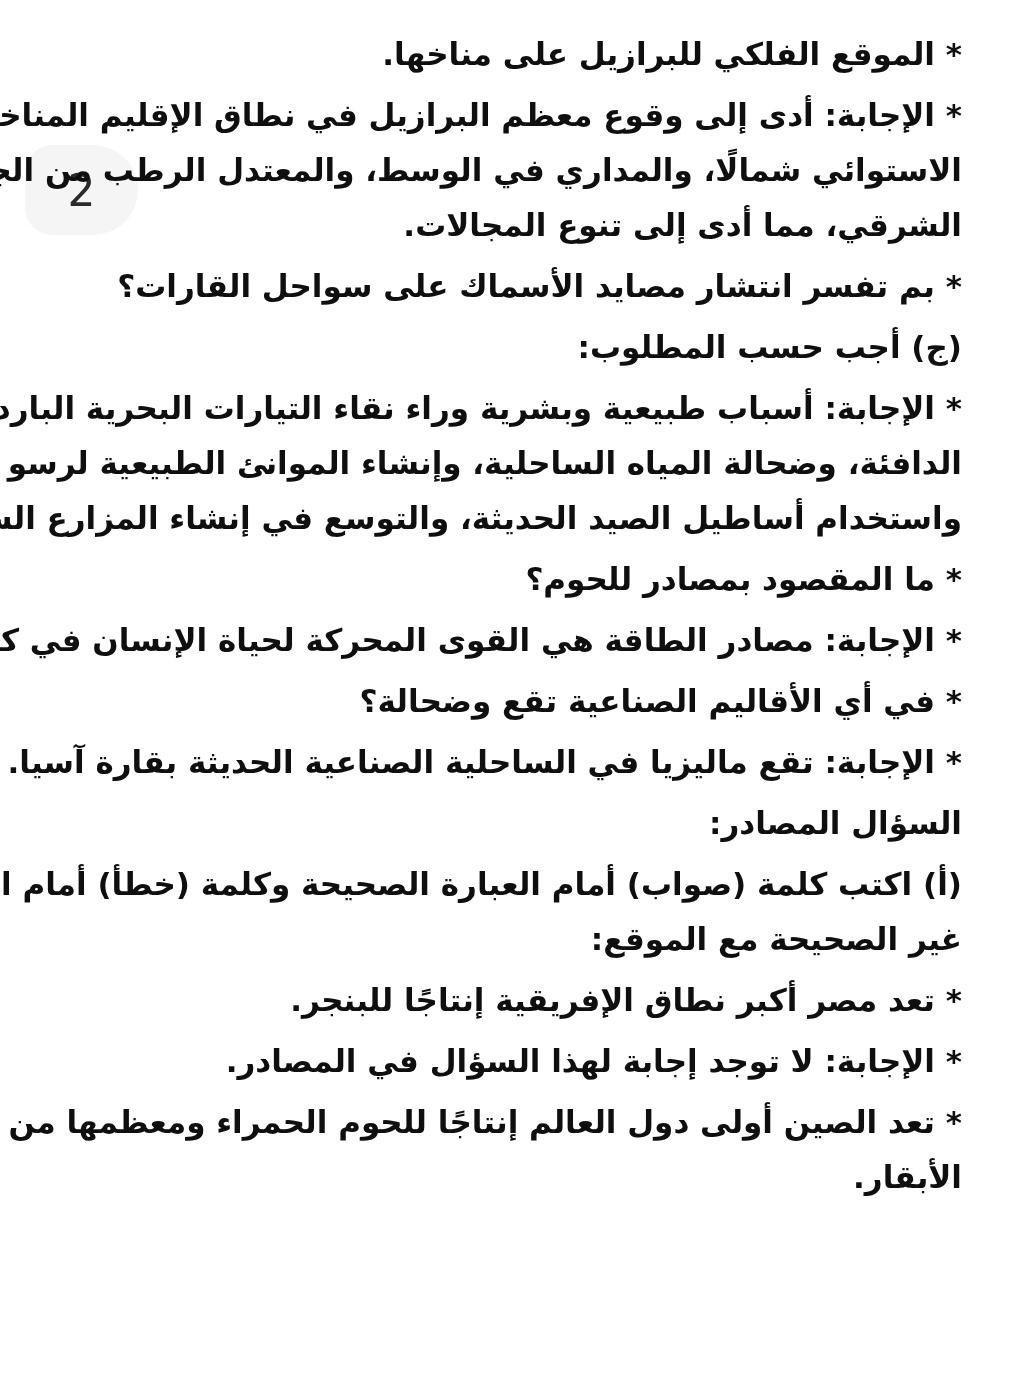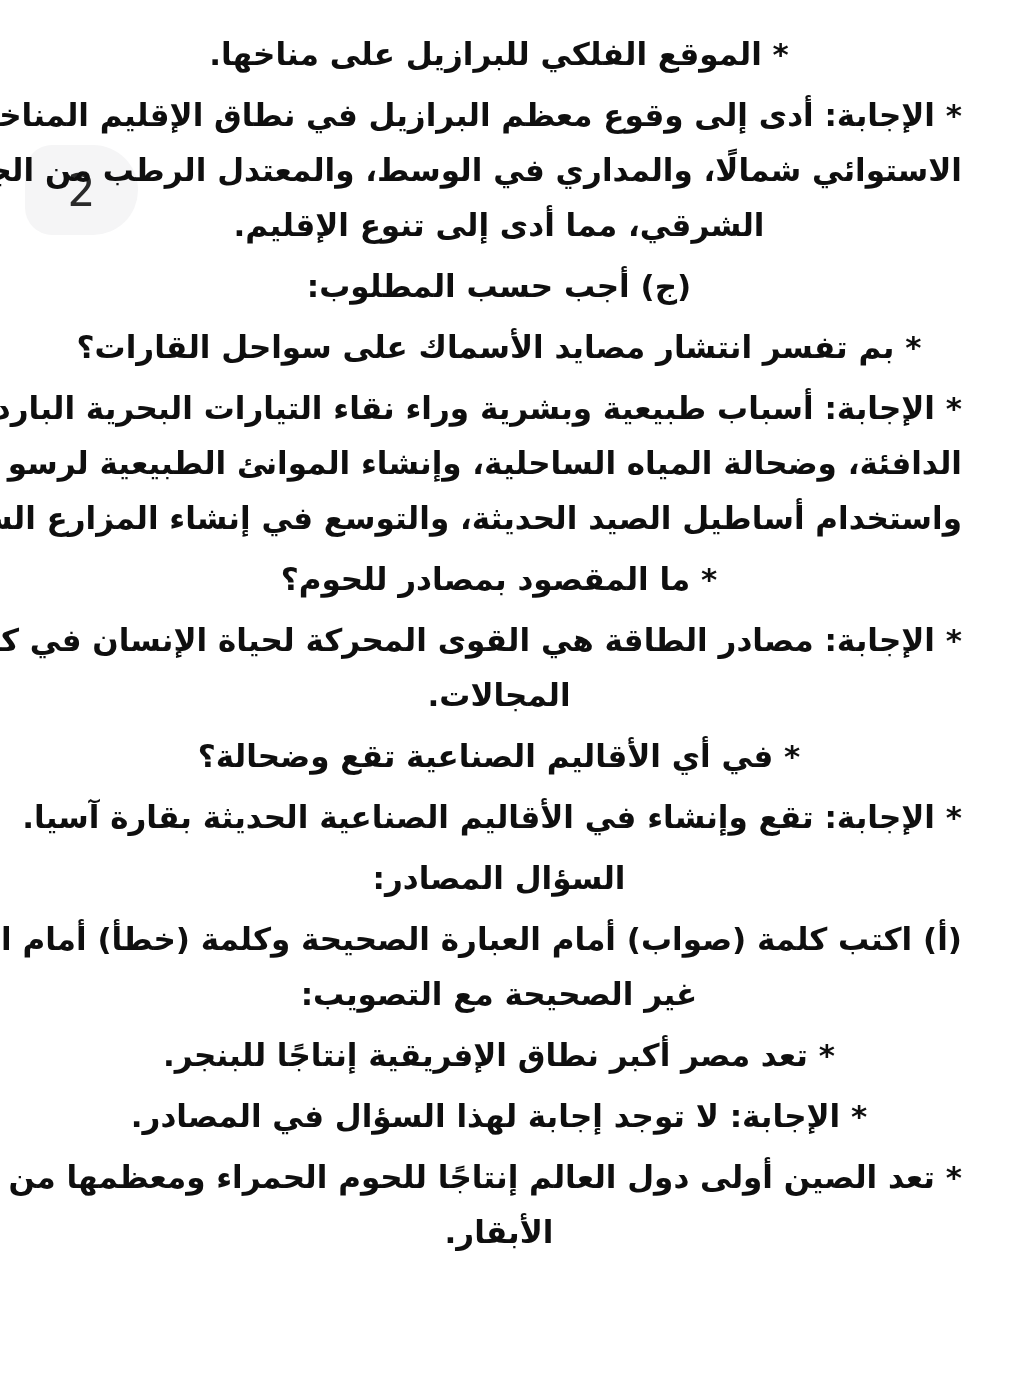--- a/index.html
+++ b/index.html
@@ -15,21 +15,21 @@
     overflow: hidden;
     font-family: "DejaVu Sans", sans-serif;
     direction: rtl;
   }
   .text-col {
     position: absolute;
     top: 27px;
     right: 64px;
     left: 36px;
     direction: rtl;
-    text-align: center;
+    text-align: right;
   }
   .block {
     margin: 0 0 6px 0;
   }
   .line {
     font-size: 31px;
     font-weight: 700;
     color: #0f0f0f;
     line-height: 55px;
     white-space: nowrap;
@@ -66,61 +66,60 @@
 
   <div class="text-col">
 
     <div class="block">
       <div class="line">* الموقع الفلكي للبرازيل على مناخها.</div>
     </div>
 
     <div class="block">
       <div class="line">* الإجابة: أدى إلى وقوع معظم البرازيل في نطاق الإقليم المناخي</div>
       <div class="line">الاستوائي شمالًا، والمداري في الوسط، والمعتدل الرطب من الجنوب</div>
-      <div class="line">الشرقي، مما أدى إلى تنوع الإقليم.</div>
+      <div class="line">الشرقي، مما أدى إلى تنوع المجالات.</div>
+    </div>
+
+    <div class="block">
+      <div class="line">* بم تفسر انتشار مصايد الأسماك على سواحل القارات؟</div>
     </div>
 
     <div class="block">
       <div class="line">(ج) أجب حسب المطلوب:</div>
-    </div>
-
-    <div class="block">
-      <div class="line">* بم تفسر انتشار مصايد الأسماك على سواحل القارات؟</div>
     </div>
 
     <div class="block">
       <div class="line">* الإجابة: أسباب طبيعية وبشرية وراء نقاء التيارات البحرية الباردة مع</div>
       <div class="line">الدافئة، وضحالة المياه الساحلية، وإنشاء الموانئ الطبيعية لرسو السفن،</div>
       <div class="line">واستخدام أساطيل الصيد الحديثة، والتوسع في إنشاء المزارع السمكية.</div>
     </div>
 
     <div class="block">
       <div class="line">* ما المقصود بمصادر للحوم؟</div>
     </div>
 
     <div class="block">
       <div class="line">* الإجابة: مصادر الطاقة هي القوى المحركة لحياة الإنسان في كل</div>
-      <div class="line">المجالات.</div>
     </div>
 
     <div class="block">
       <div class="line">* في أي الأقاليم الصناعية تقع وضحالة؟</div>
     </div>
 
     <div class="block">
-      <div class="line">* الإجابة: تقع وإنشاء في الأقاليم الصناعية الحديثة بقارة آسيا.</div>
+      <div class="line">* الإجابة: تقع ماليزيا في الساحلية الصناعية الحديثة بقارة آسيا.</div>
     </div>
 
     <div class="block">
       <div class="line">السؤال المصادر:</div>
     </div>
 
     <div class="block">
       <div class="line">(أ) اكتب كلمة (صواب) أمام العبارة الصحيحة وكلمة (خطأ) أمام العبارة</div>
-      <div class="line">غير الصحيحة مع التصويب:</div>
+      <div class="line">غير الصحيحة مع الموقع:</div>
     </div>
 
     <div class="block">
       <div class="line">* تعد مصر أكبر نطاق الإفريقية إنتاجًا للبنجر.</div>
     </div>
 
     <div class="block">
       <div class="line">* الإجابة: لا توجد إجابة لهذا السؤال في المصادر.</div>
     </div>
 

